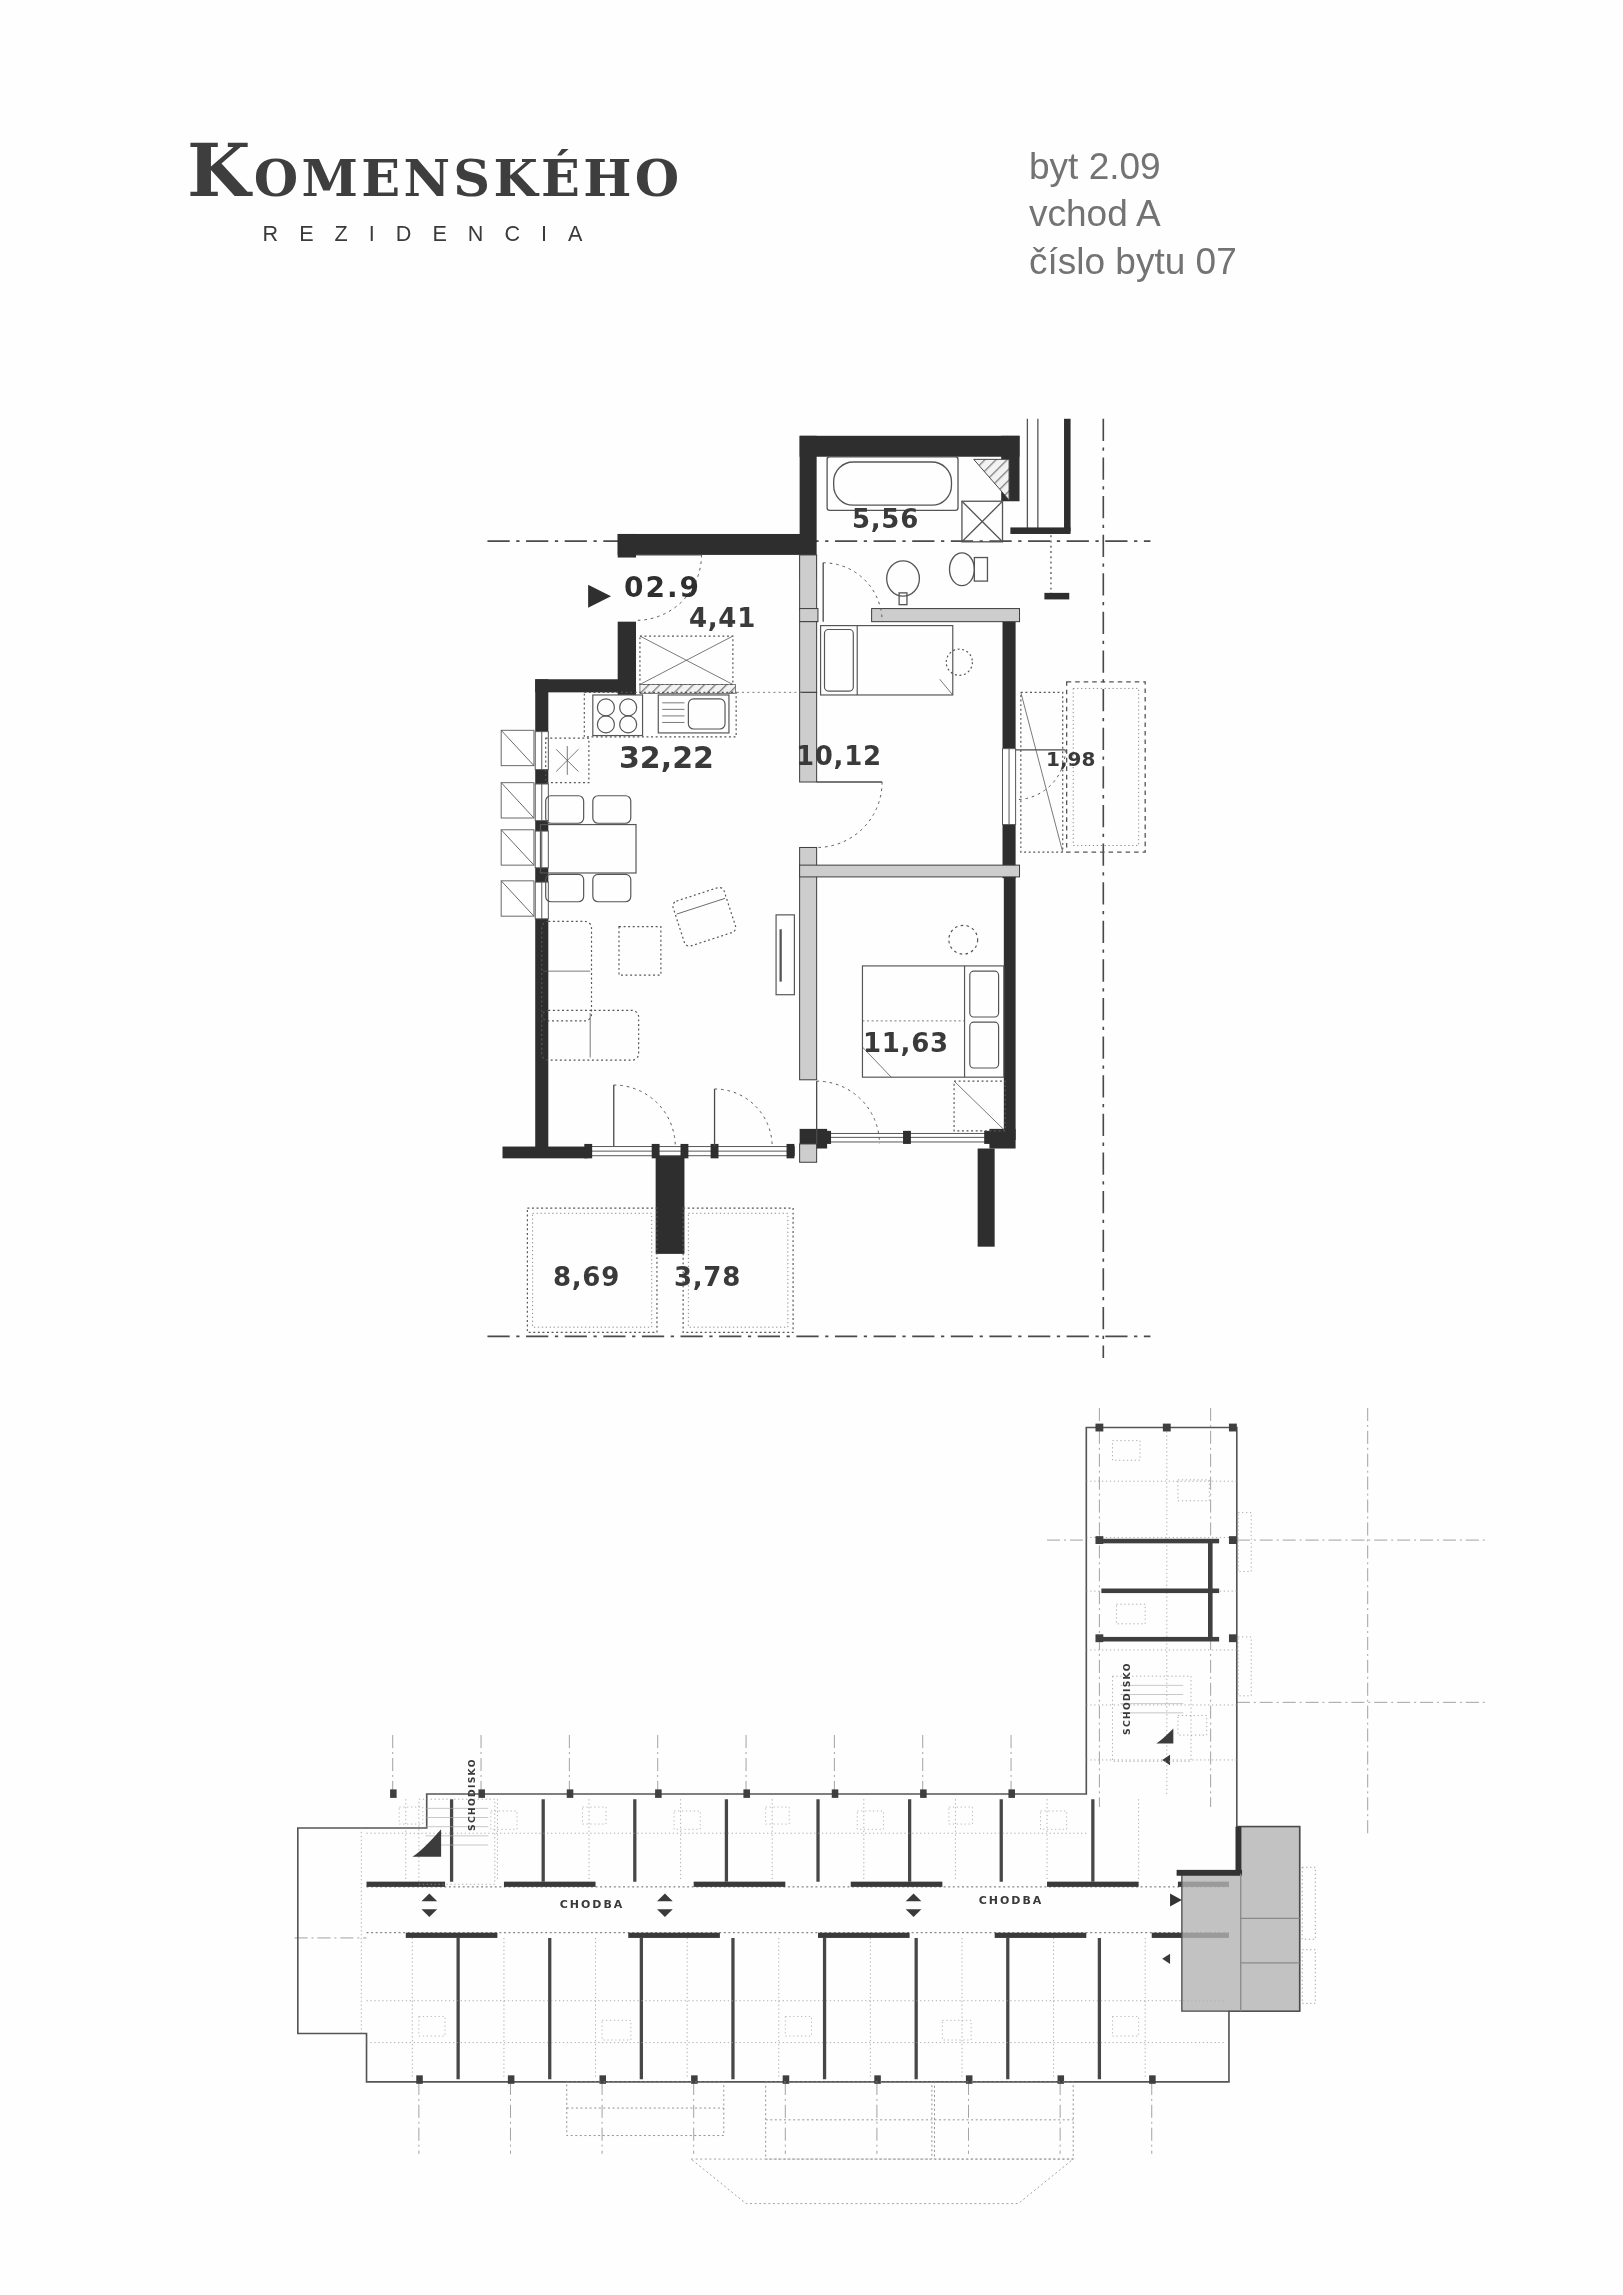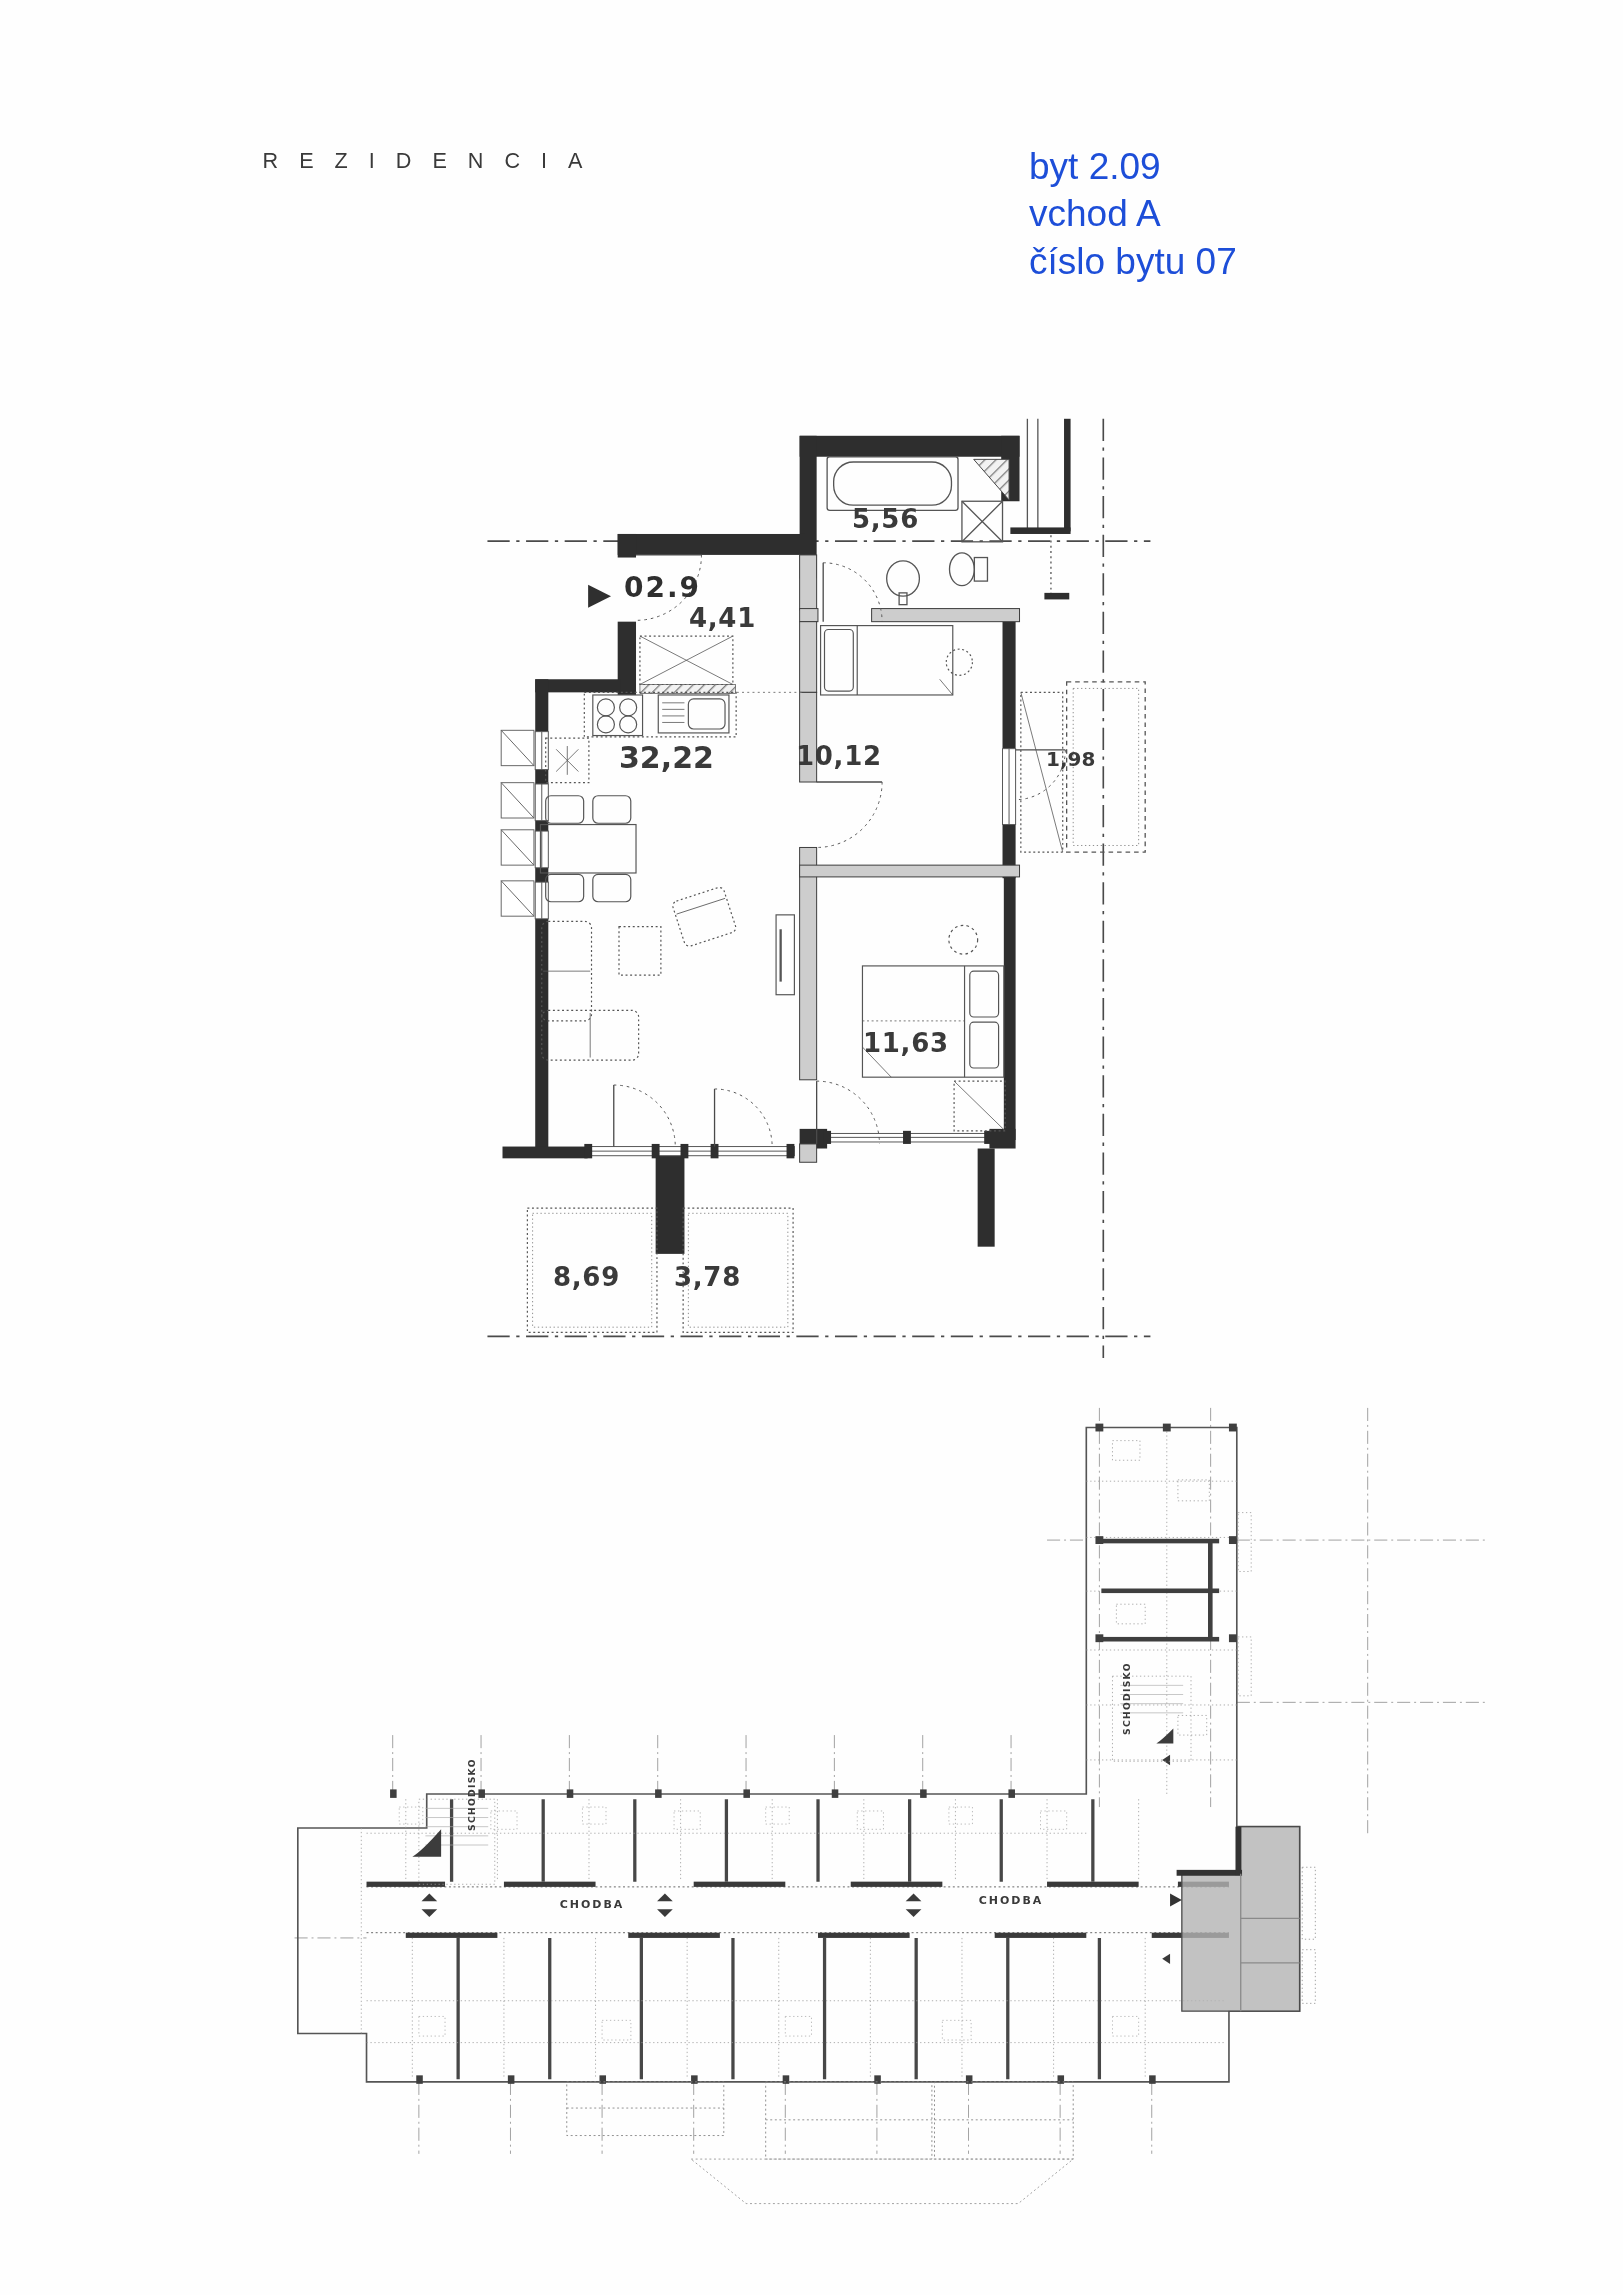--- a/index.html
+++ b/index.html
@@ -5,21 +5,21 @@
   html,body{margin:0;padding:0;background:#e8e8e8;}
   .page{position:relative;width:1623px;height:2295px;background:#fefefe;overflow:hidden;
         font-family:"Liberation Sans",sans-serif;color:#3b3b3b;}
   
   .brand{position:absolute;left:187px;top:134px;width:471px;text-align:center;}
   .brand-title{font-family:"DejaVu Serif",serif;font-weight:bold;font-variant:small-caps;
                font-size:73px;letter-spacing:3.3px;color:#3e3e3e;line-height:1;}
   .brand-sub{margin-top:14.4px;font-size:21.6px;letter-spacing:21px;text-indent:21px;
              color:#3a3a3a;font-weight:400;}
   .unit-info{position:absolute;left:1029px;top:143px;font-size:37px;line-height:1.28;
-             color:#1d4ed8;font-weight:400;}
+             color:#737373;font-weight:400;}
   
   .plan-svg{position:absolute;}
   
   .lbl{position:absolute;font-family:"DejaVu Sans",sans-serif;font-weight:bold;
        color:#3a3a3a;white-space:nowrap;}
   .lbl-area{font-size:26px;letter-spacing:0.7px;}
   .lbl-big{font-size:30px;}
   .lbl-small{font-size:20px;}
   .unit-code{position:absolute;left:624px;top:571px;font-family:"DejaVu Sans",sans-serif;
              font-weight:bold;font-size:28px;letter-spacing:2px;color:#2f2f2f;text-align:center;}
@@ -29,20 +29,21 @@
           color:#3a3a3a;font-size:11px;letter-spacing:2px;text-align:center;}
   .ov-vert{transform:rotate(-90deg);transform-origin:0 0;font-size:9.2px;letter-spacing:1.3px;
            width:79px;text-align:left;}
 </style>
 </head>
 <body>
 
 <div class="page">
 
   <div class="brand">
+    <div class="brand-title">Komenského</div>
     <div class="brand-sub">REZIDENCIA</div>
   </div>
   <div class="unit-info">
     <div>byt 2.09</div>
     <div>vchod A</div>
     <div>číslo bytu 07</div>
   </div>
 
   <svg class="plan-svg" style="left:458px;top:399px;" width="733" height="982" viewBox="700 610 1120 1500" xmlns="http://www.w3.org/2000/svg">
     <defs>

